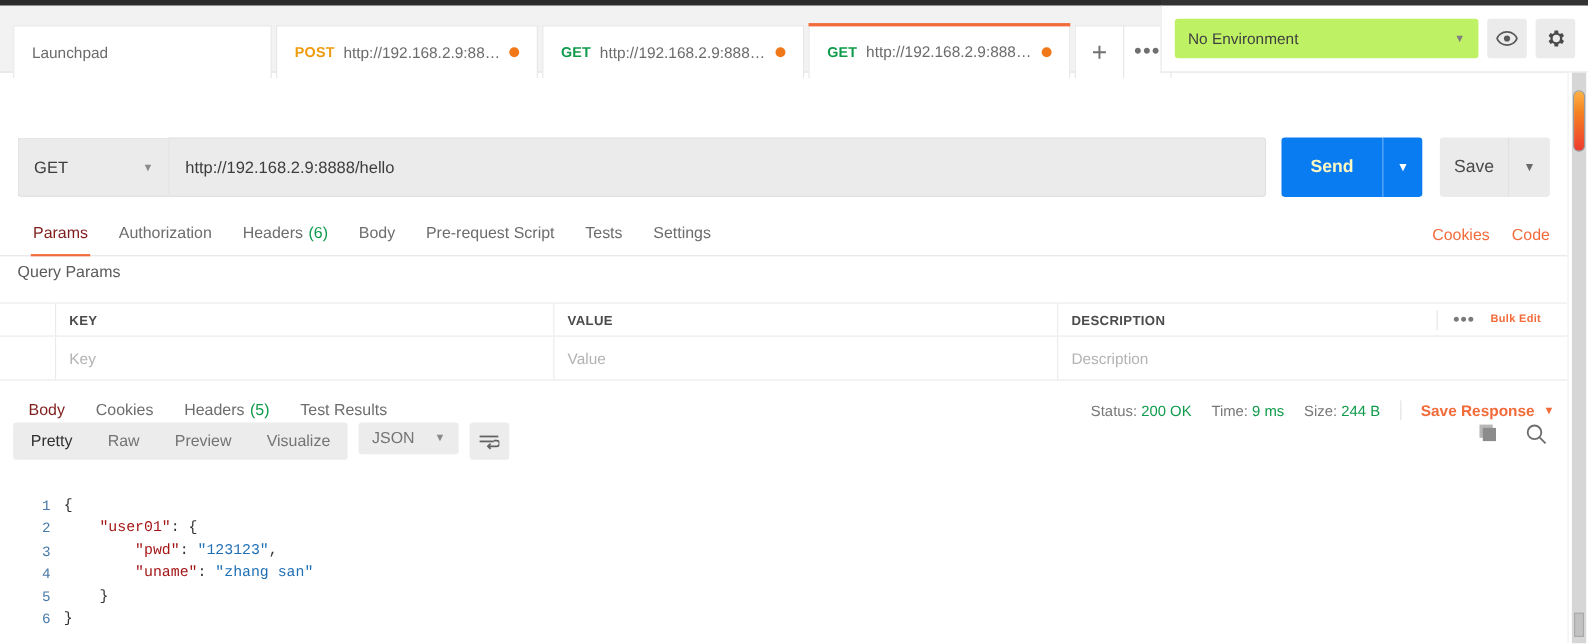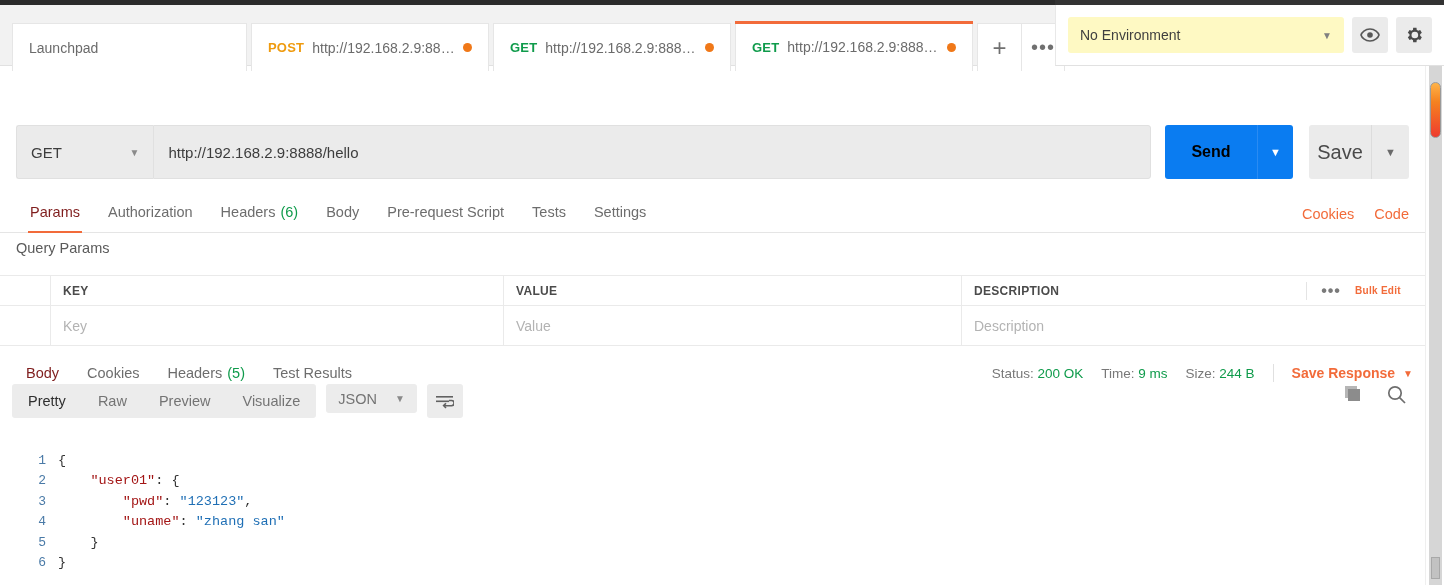--- a/index.html
+++ b/index.html
@@ -46,21 +46,21 @@
   .tabctl.plus { font-size:24px; font-weight:300; color:#707070; margin-right:0; border-right:none;}
   .tabctl.more { font-size:20px; letter-spacing:1px; color:#707070; }
 
   
   .envbar {
     position:absolute; top:5px; left:1055px; width:389px; height:61px;
     background:#fff; border-bottom:1px solid #e1e1e1; border-left:1px solid #e8e8e8;
     display:flex; align-items:center; padding:0 12px; gap:8px;
   }
   .env-select {
-    flex:1; height:36px; background:#fef9c3; border-radius:3px;
+    flex:1; height:36px; background:#bef264; border-radius:3px;
     display:flex; align-items:center; padding:0 12px; cursor:pointer;
     font-size:14px; color:#3f3f3f;
   }
   .env-select .caret { margin-left:auto; color:#808080; font-size:10px; }
   .icon-btn {
     width:36px; height:36px; background:#ebebeb; border-radius:3px;
     display:flex; align-items:center; justify-content:center; cursor:pointer; color:#585858;
   }
 
   
@@ -84,30 +84,30 @@
     font-size:15px; color:#3d3d3d;
   }
   .method-sel .caret { margin-left:auto; color:#8a8a8a; font-size:10px; }
   .url-input {
     width:1012px; height:54px; background:#ebebeb; border:1px solid #e0e0e0;
     border-radius:0 3px 3px 0; display:flex; align-items:center; padding:0 14px;
     font-size:15px; color:#3d3d3d; cursor:text;
   }
   .send-group { display:flex; margin-left:14px; }
   .btn-send {
-    height:54px; width:92px; background:#0a7cf1; color:#000000; font-size:16px; font-weight:bold;
+    height:54px; width:92px; background:#0a7cf1; color:#fef9c3; font-size:16px; font-weight:bold;
     display:flex; align-items:center; justify-content:center; border-radius:3px 0 0 3px; cursor:pointer;
   }
   .btn-send-caret {
     height:54px; width:36px; background:#0a7cf1; color:#fff; border-left:1px solid #2a8bf3;
     display:flex; align-items:center; justify-content:center; border-radius:0 3px 3px 0; cursor:pointer; font-size:11px;
   }
   .save-group { display:flex; margin-left:16px; }
   .btn-save {
-    height:54px; width:62px; background:#ebebeb; color:#4a4a4a; font-size:20px;
+    height:54px; width:62px; background:#ebebeb; color:#4a4a4a; font-size:16px;
     display:flex; align-items:center; justify-content:center; border-radius:3px 0 0 3px; cursor:pointer;
   }
   .btn-save-caret {
     height:54px; width:38px; background:#ebebeb; color:#6a6a6a; border-left:1px solid #dcdcdc;
     display:flex; align-items:center; justify-content:center; border-radius:0 3px 3px 0; cursor:pointer; font-size:11px;
   }
 
   
   .reqtabs {
     position:absolute; top:191px; left:0; width:1425px; height:42px;

